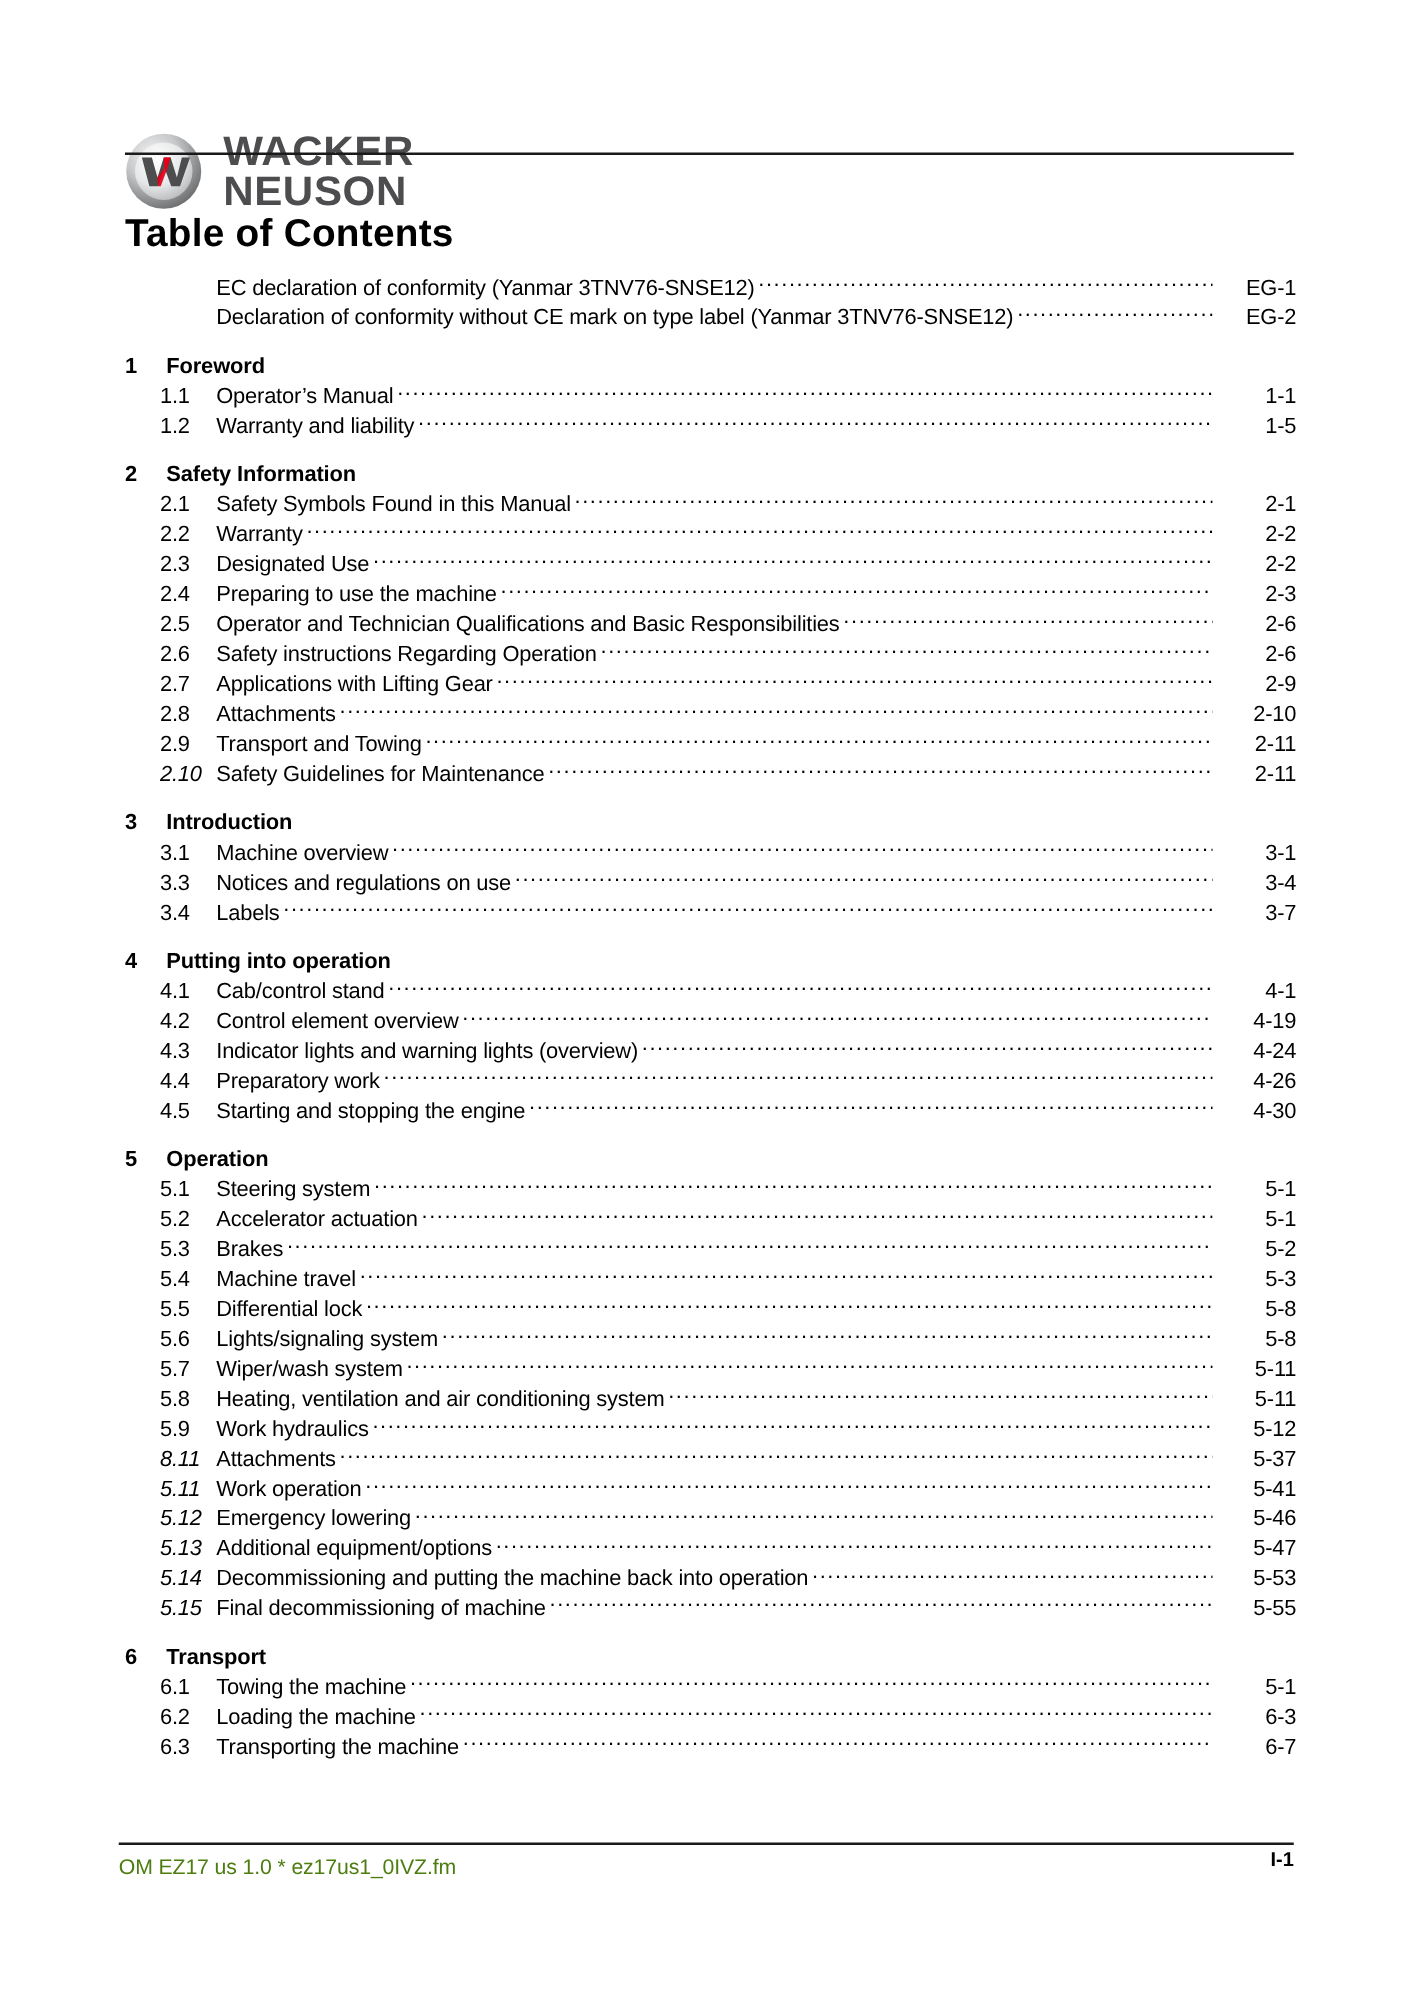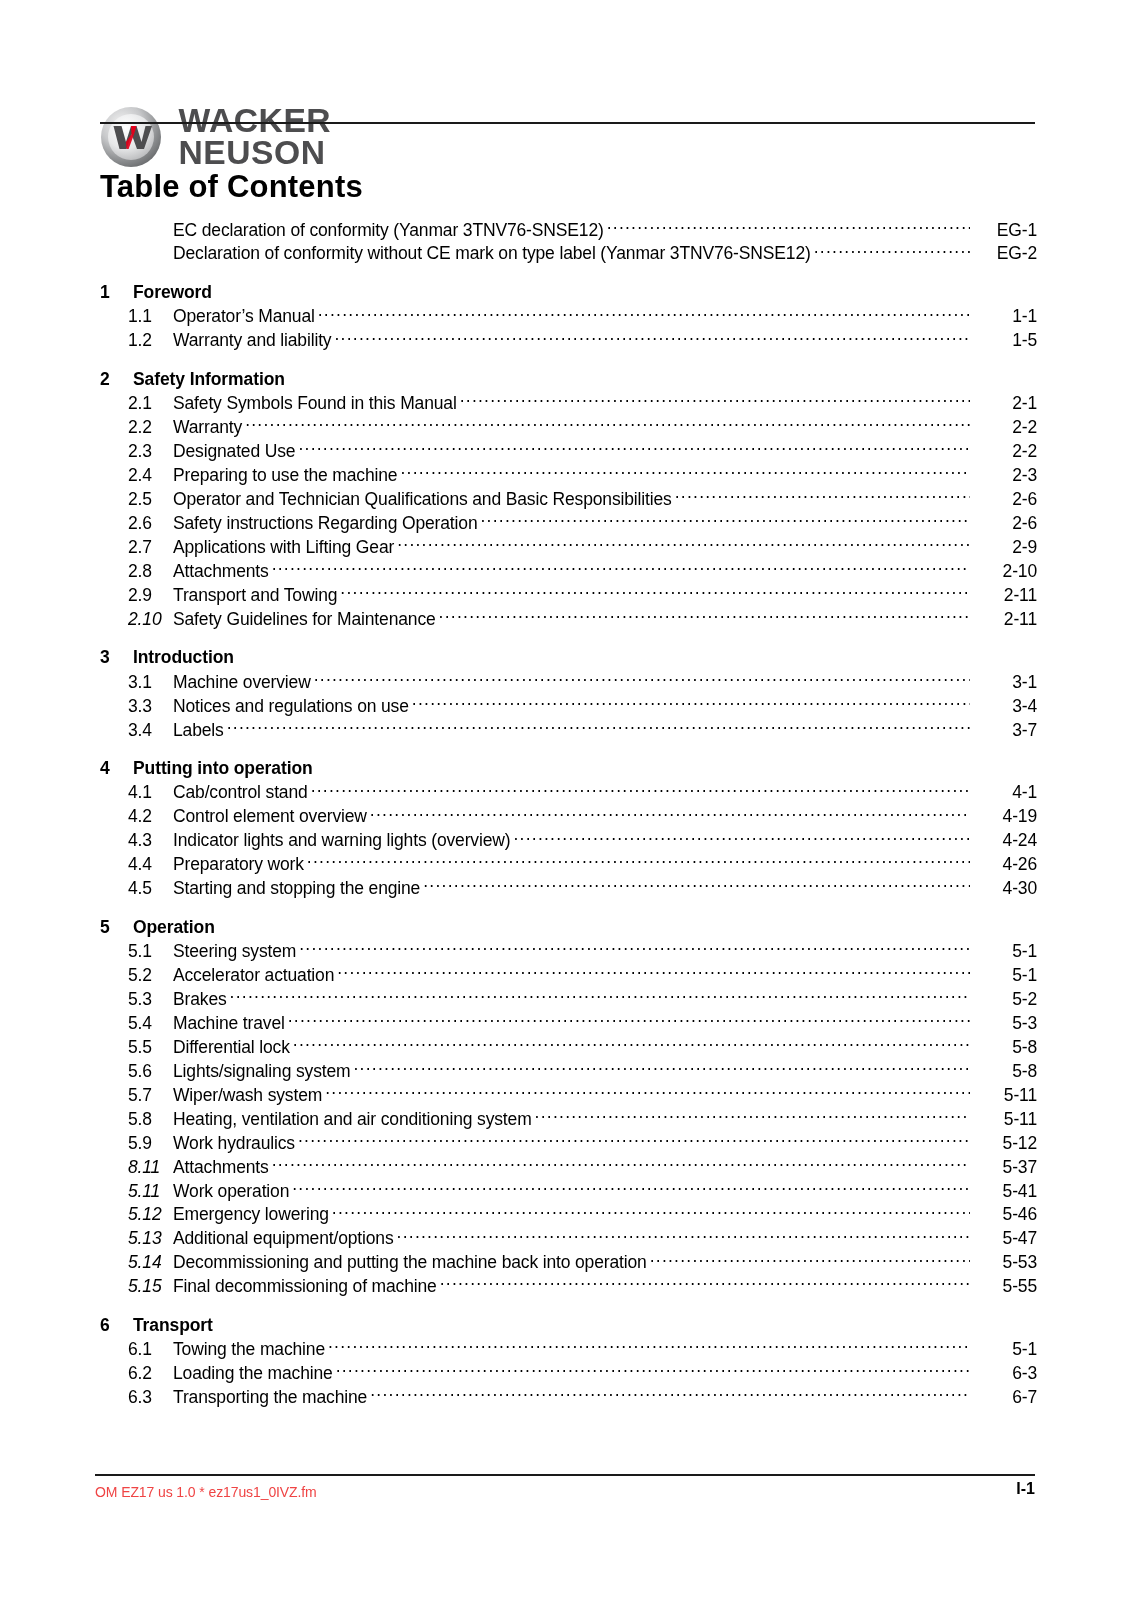--- a/index.html
+++ b/index.html
@@ -156,23 +156,23 @@
     left: 95px;
     top: 1474px;
     width: 940px;
     height: 0;
     border-top: 2.5px solid #1a1a1a;
   }
   .footer-left {
     position: absolute;
     left: 95px;
     top: 1484px;
-    font-size: 14px;
+    font-size: 17px;
     letter-spacing: -0.1px;
-    color: #ef4444;
+    color: #4d7c0f;
   }
   .footer-right {
     position: absolute;
     right: 95px;
     top: 1480px;
     font-size: 16px;
     font-weight: bold;
     color: #000;
   }
 </style>

